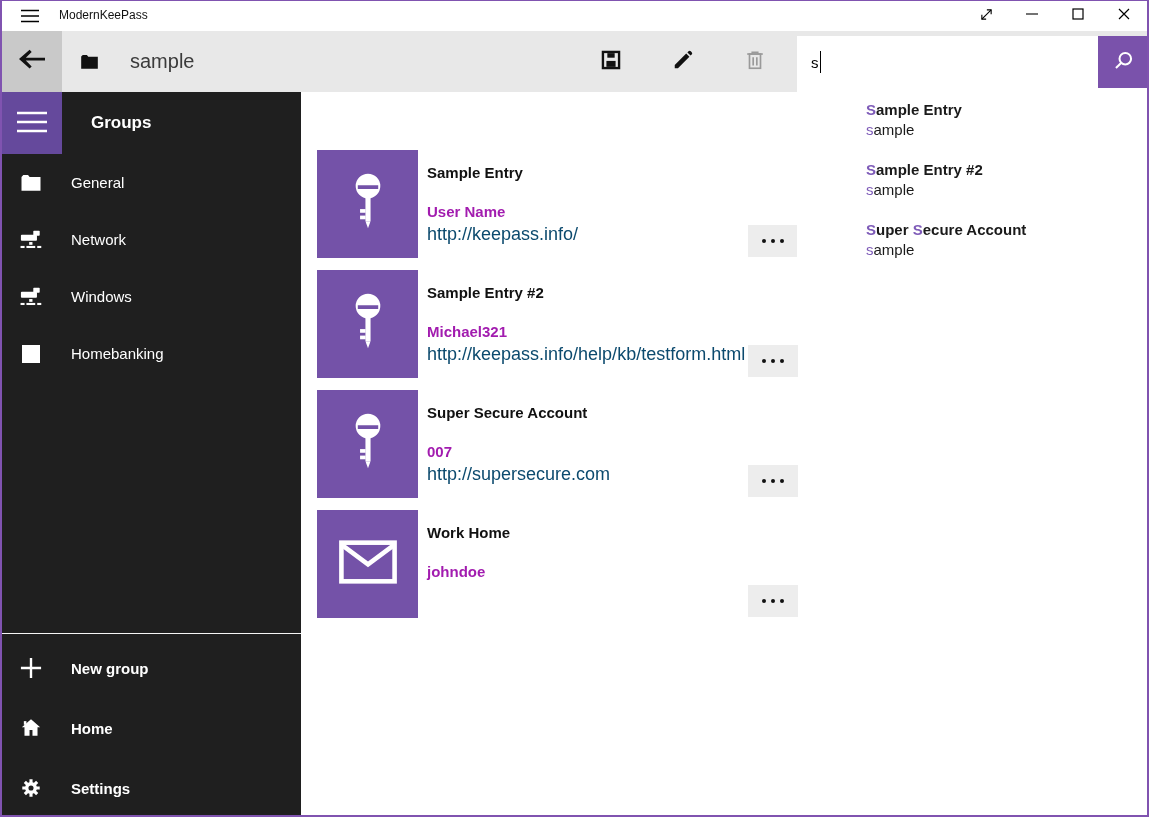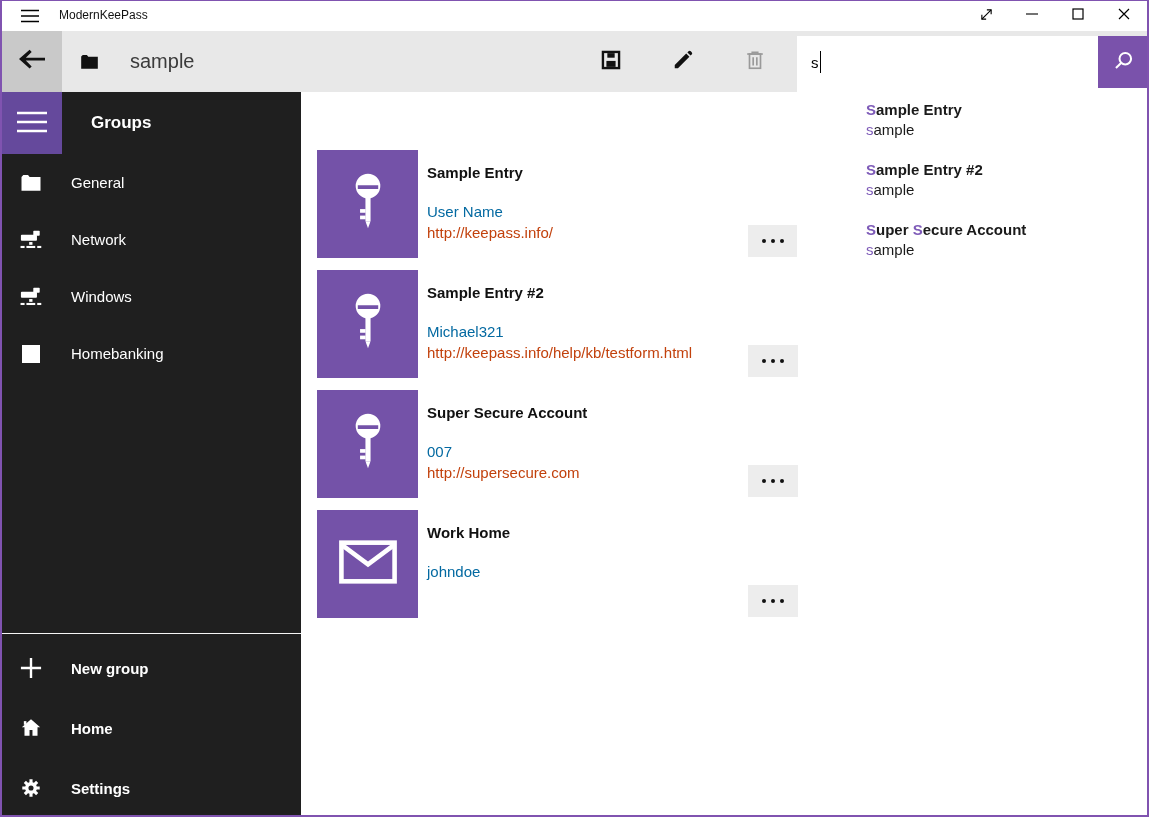--- a/index.html
+++ b/index.html
@@ -64,22 +64,22 @@
   .side-divider{position:absolute;left:0;right:0;top:541px;height:1px;background:#f5f5f5;}
   .action-list{position:absolute;left:0;right:0;top:546px;}
   .action-list .side-row{height:60px;text-align:center;}
   .action-list .s-label{font-weight:bold;}
 
   
   .content{position:absolute;left:301px;top:92px;right:0;bottom:0;background:#fff;z-index:2;}
   .entry{position:absolute;left:0;width:520px;height:108px;}
   .entry-tile{position:absolute;left:16px;top:0;width:101px;height:108px;background:var(--accent-tile);display:flex;align-items:center;justify-content:center;}
   .entry-title{position:absolute;left:126px;top:14px;font-size:15px;font-weight:bold;color:#111;}
-  .entry-user{position:absolute;left:126px;top:53px;font-size:15px;color:#0369a1;}
-  .entry-url{position:absolute;left:126px;top:74px;font-size:15px;color:#c2410c;}
+  .entry-user{position:absolute;left:126px;top:53px;font-size:15px;color:#a21caf;font-weight:bold;}
+  .entry-url{position:absolute;left:126px;top:74px;font-size:18px;color:#0c4a6e;}
   .more-btn{position:absolute;left:447px;top:75px;width:50px;height:32px;background:var(--more-button-bg);border:none;display:flex;align-items:center;justify-content:center;gap:5px;}
   .dot{width:4px;height:4px;border-radius:50%;background:#111;}
 </style>
 </head>
 <body>
 
 <div class="window">
 
   <div class="titlebar">
     <span class="tb-hamburger">

